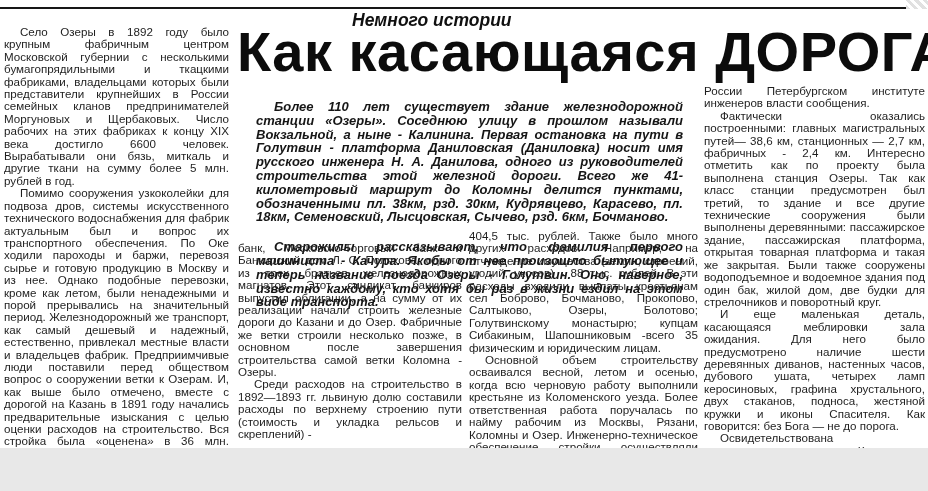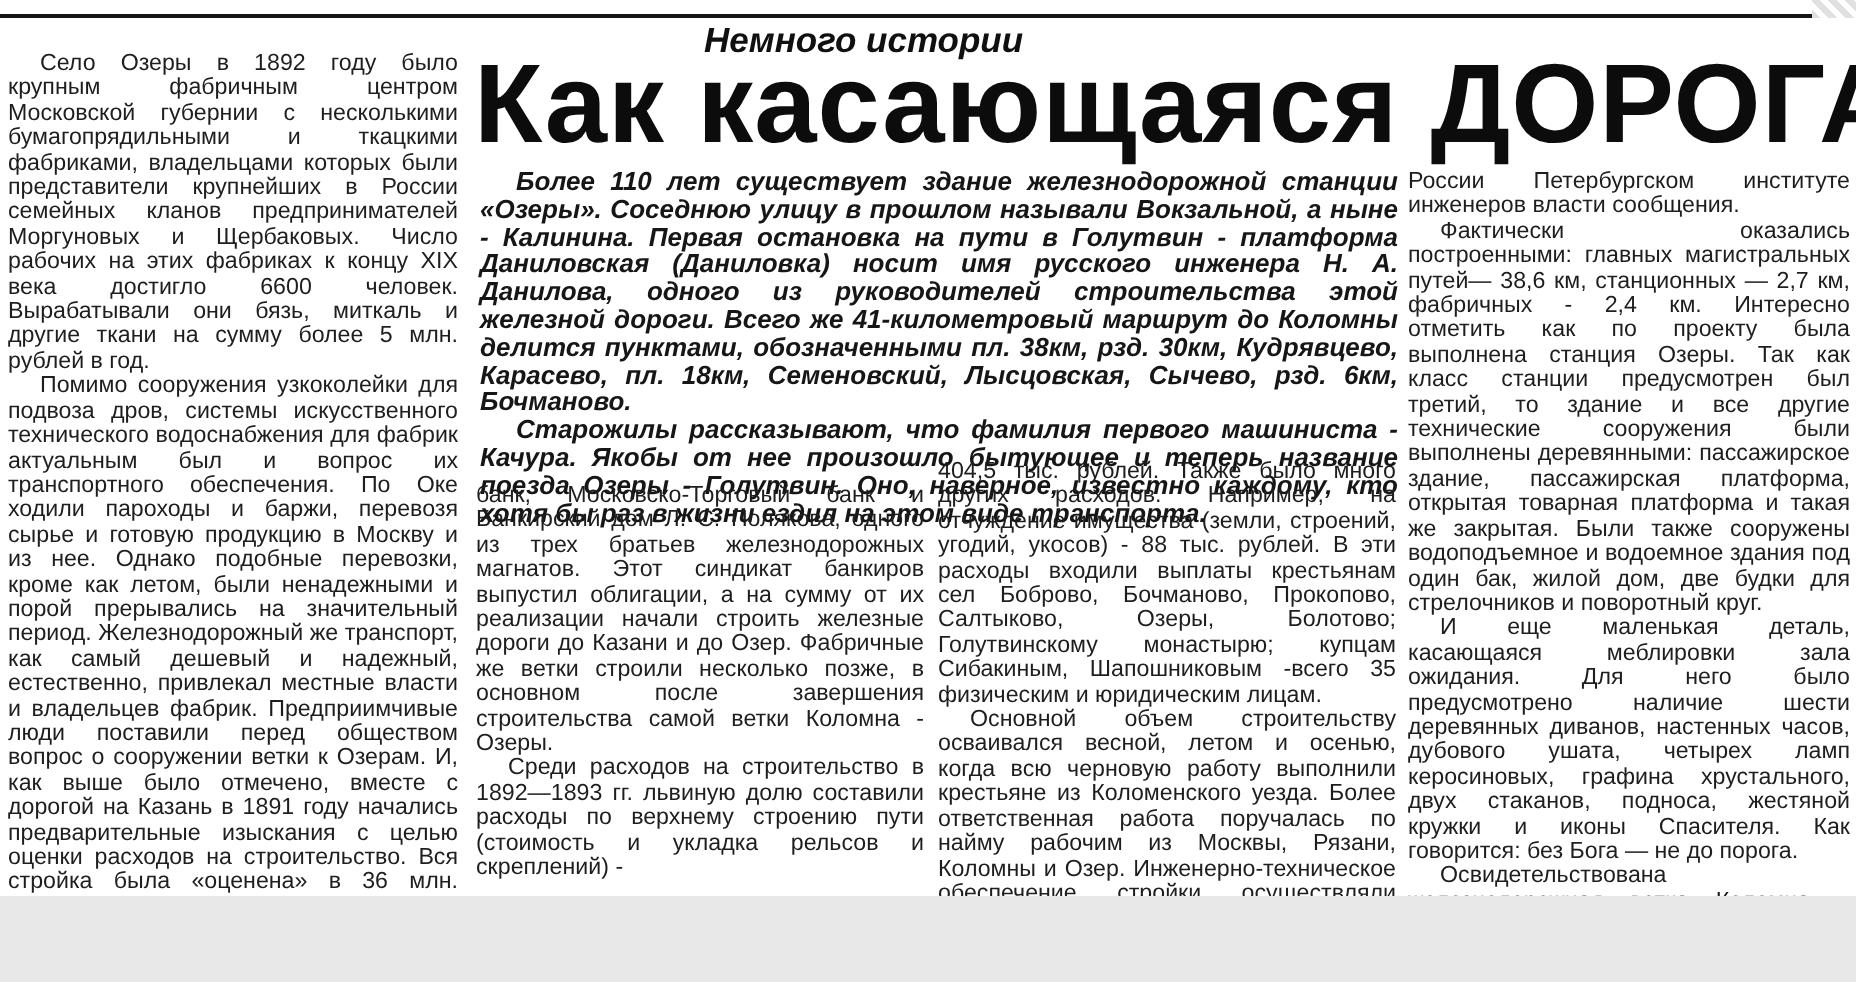--- a/index.html
+++ b/index.html
@@ -37,21 +37,21 @@
   }
   .body-col p{margin:0;padding:0;}
   p.ind{text-indent:16px;}
   .col1{left:4px;top:26px;width:225px;}
   .lead{
     position:absolute;left:240px;top:84px;width:459px;
     font-size:13px;line-height:13.8px;
     font-weight:bold;font-style:italic;
     text-align:justify;color:#161616;
   }
-  .lead p{margin:0;}
+  .lead p{margin:16px;}
   .lead p.ind{text-indent:18px;}
   .col2{left:238px;top:242px;width:224px;}
   .col3{left:469px;top:230px;width:229px;}
   .col4{left:704px;top:85px;width:221px;}
 </style>
 </head>
 <body>
 
 <div class="page">
 

